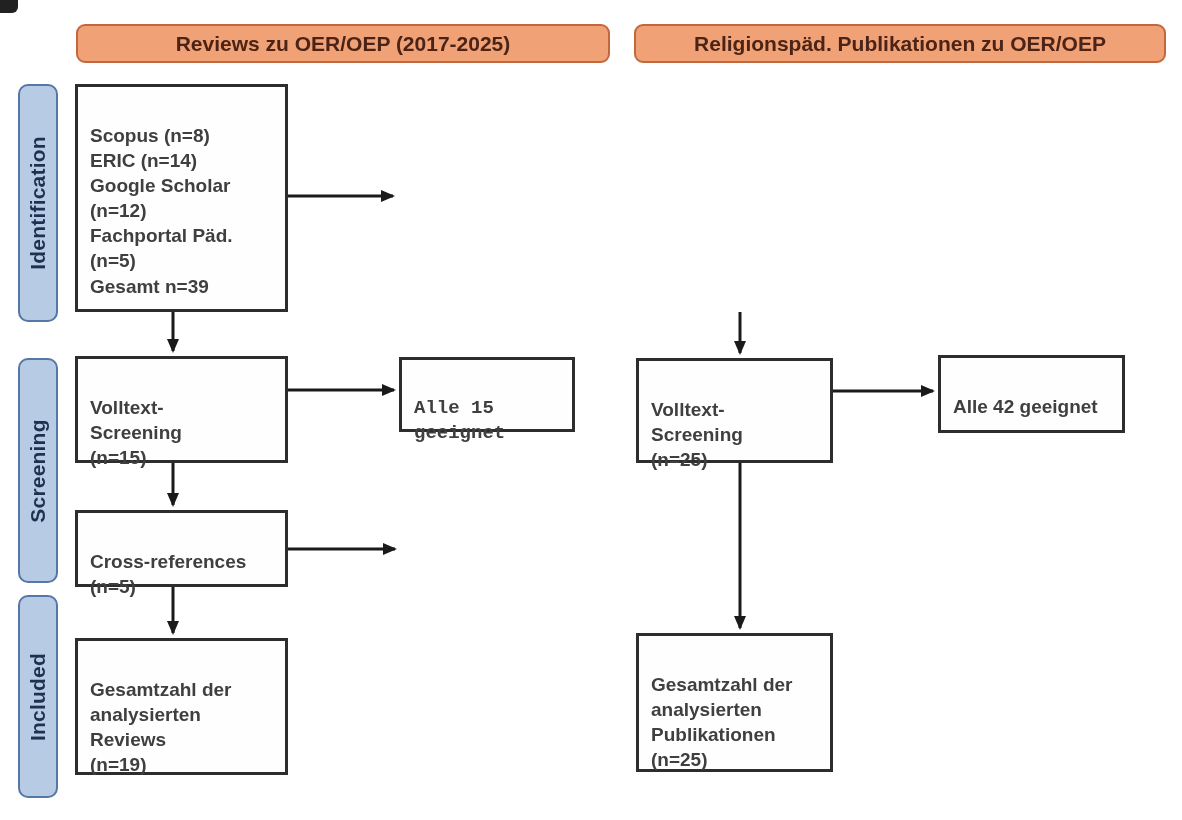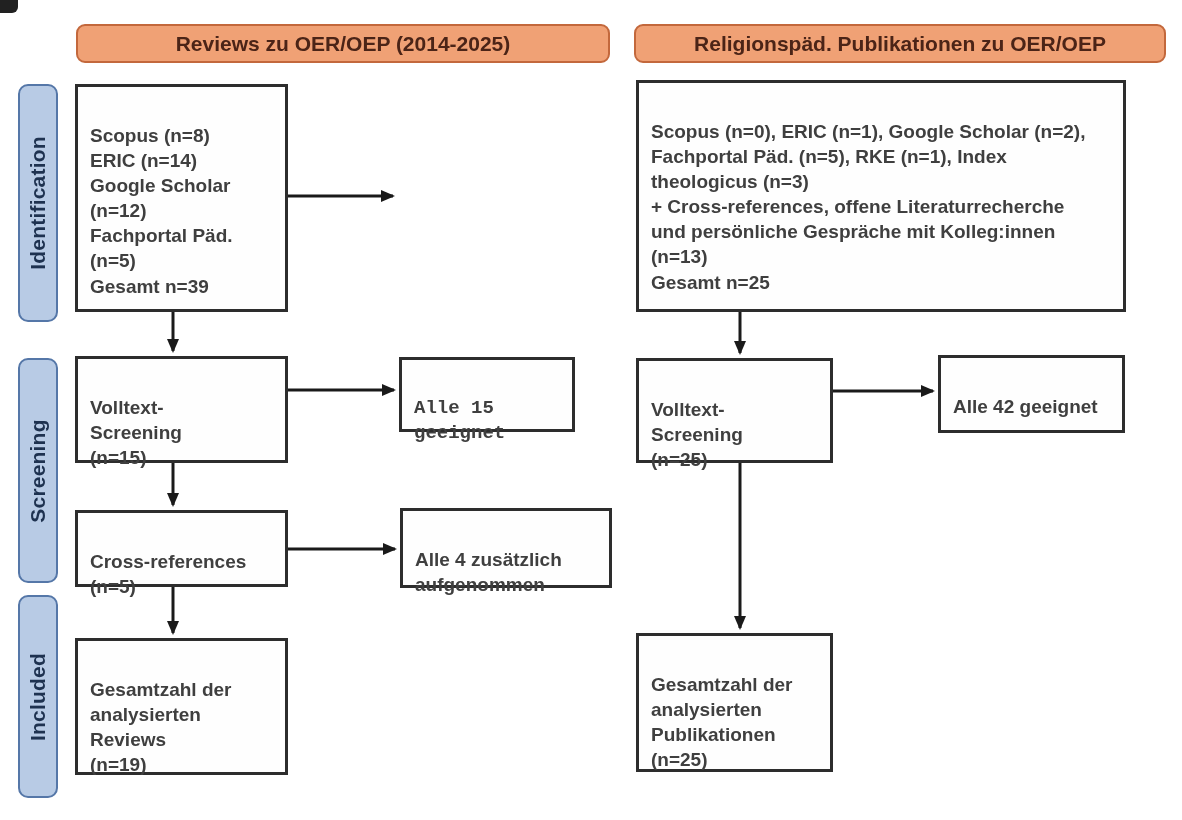--- a/index.html
+++ b/index.html
@@ -62,21 +62,21 @@
   }
 </style>
 </head>
 <body>
 
 <div id="canvas">
 
   <div class="corner-mark"></div>
 
   <div class="header-pill" style="left:76px;top:24px;width:534px;height:39px;">
-    <span>Reviews zu OER/OEP (2014-2025)</span>
+    <span>Reviews zu OER/OEP (2017-2025)</span>
   </div>
   <div class="header-pill" style="left:634px;top:24px;width:532px;height:39px;">
     <span>Religionspäd. Publikationen zu OER/OEP</span>
   </div>
 
   <div class="stage" style="left:18px;top:84px;width:40px;height:238px;">
     <span>Identification</span>
   </div>
   <div class="stage" style="left:18px;top:358px;width:40px;height:225px;">
     <span>Screening</span>
@@ -99,40 +99,27 @@
 Screening
 (n=15)</span>
   </div>
   <div class="box" style="left:399px;top:357px;width:176px;height:75px;font-family:Liberation Mono, monospace;">
     <span>Alle 15 geeignet</span>
   </div>
   <div class="box" style="left:75px;top:510px;width:213px;height:77px;">
     <span>Cross-references
 (n=5)</span>
   </div>
-  <div class="box" style="left:400px;top:508px;width:212px;height:80px;">
-    <span>Alle 4 zusätzlich
-aufgenommen</span>
-  </div>
   <div class="box" style="left:75px;top:638px;width:213px;height:137px;">
     <span>Gesamtzahl der
 analysierten
 Reviews
 (n=19)</span>
   </div>
 
-  <div class="box" style="left:636px;top:80px;width:490px;height:232px;">
-    <span>Scopus (n=0), ERIC (n=1), Google Scholar (n=2),
-Fachportal Päd. (n=5), RKE (n=1), Index
-theologicus (n=3)
-+ Cross-references, offene Literaturrecherche
-und persönliche Gespräche mit Kolleg:innen
-(n=13)
-Gesamt n=25</span>
-  </div>
   <div class="box" style="left:636px;top:358px;width:197px;height:105px;">
     <span>Volltext-
 Screening
 (n=25)</span>
   </div>
   <div class="box" style="left:938px;top:355px;width:187px;height:78px;">
     <span>Alle 42 geeignet</span>
   </div>
   <div class="box" style="left:636px;top:633px;width:197px;height:139px;">
     <span>Gesamtzahl der

